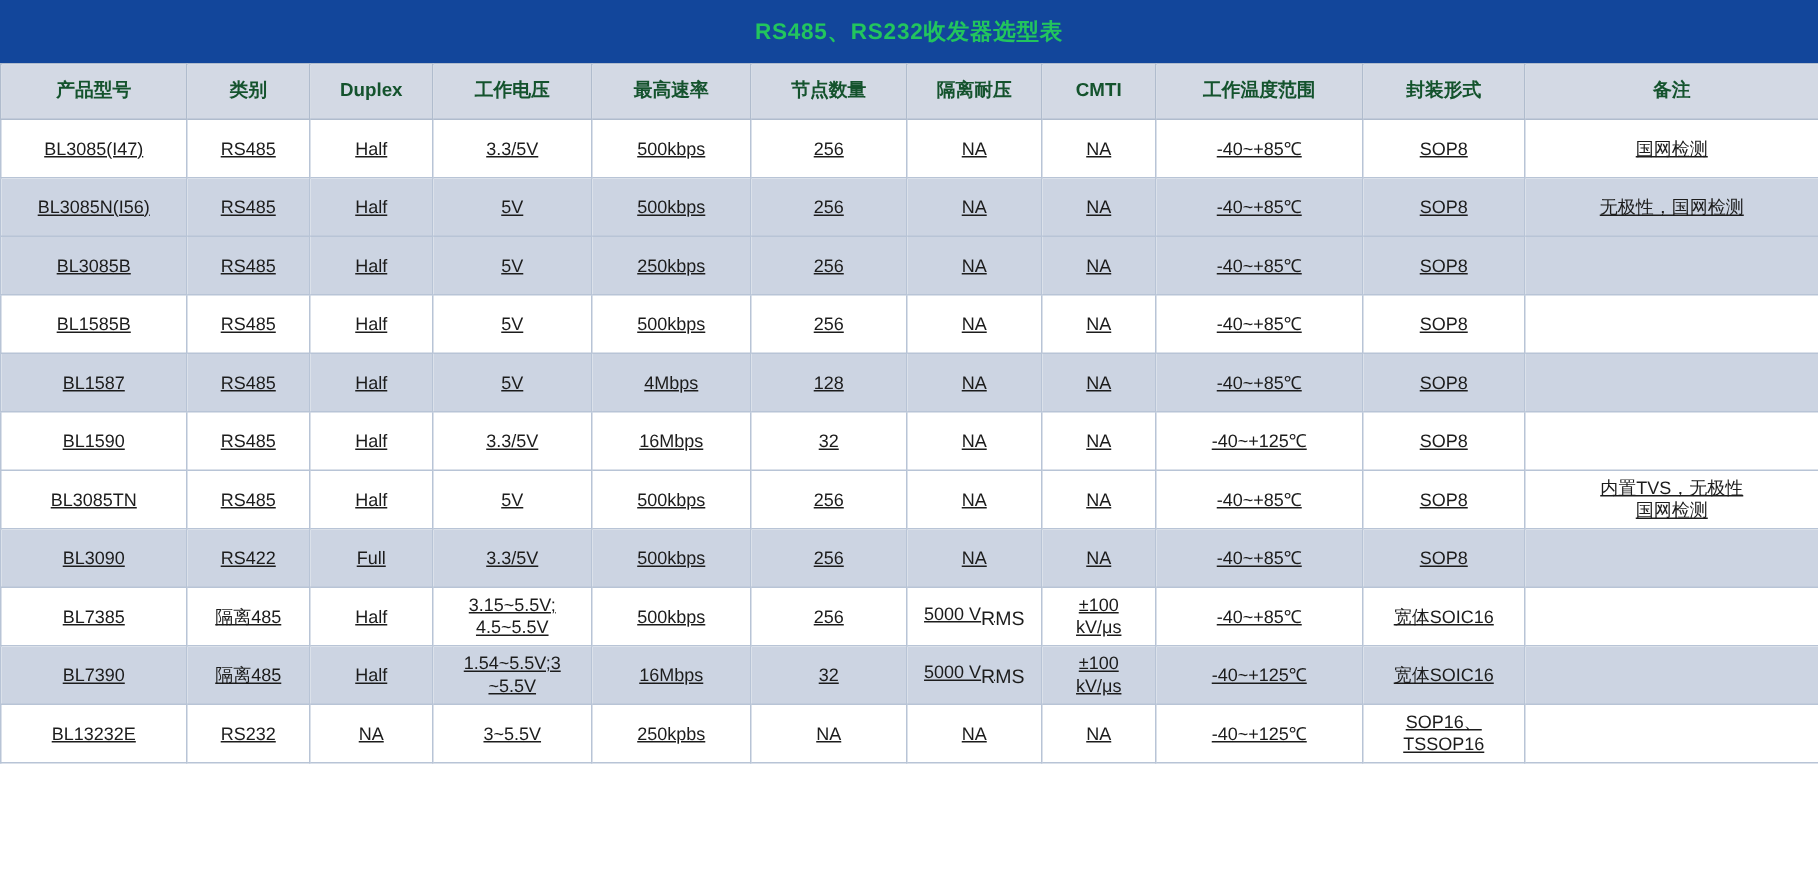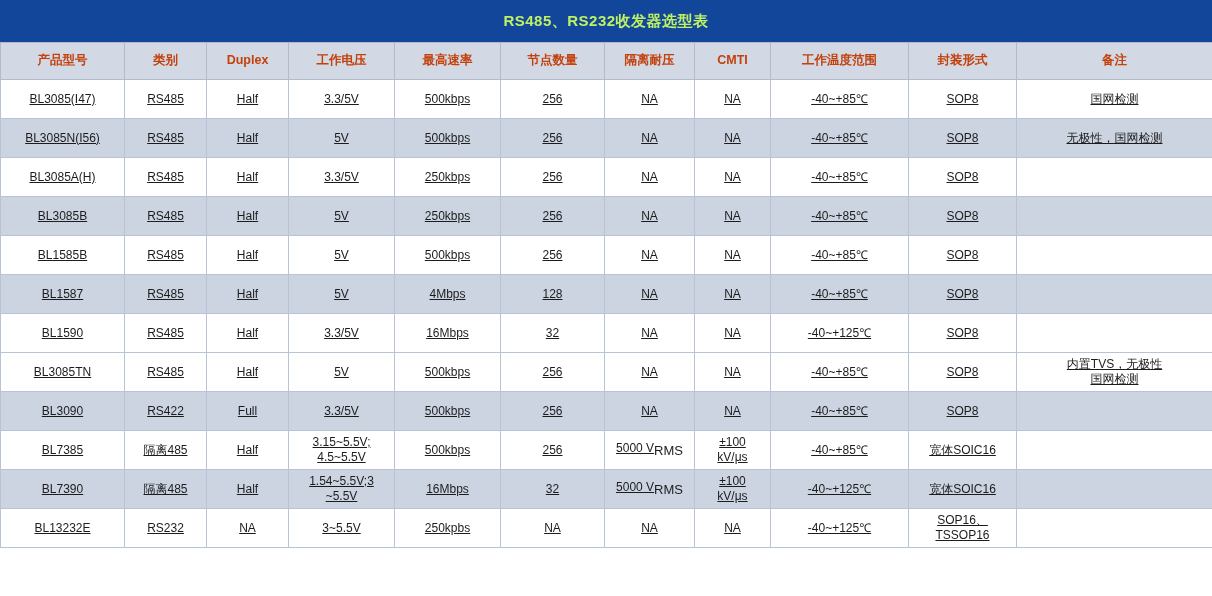--- a/index.html
+++ b/index.html
@@ -15,21 +15,21 @@
   }
   .sheet {
     width: 1212px;
     height: 596px;
     position: relative;
     box-sizing: border-box;
   }
   .title-bar {
     height: 42px;
     background: #12469b;
-    color: #bef264;
+    color: #22c55e;
     display: flex;
     align-items: center;
     justify-content: center;
     font-size: 15px;
     font-weight: bold;
     letter-spacing: 0.5px;
   }
   table.spec {
     width: 1212px;
     border-collapse: collapse;
@@ -43,21 +43,21 @@
     vertical-align: middle;
     padding: 0 2px;
     line-height: 1.25;
     overflow: hidden;
   }
   table.spec thead th {
     height: 36px;
     background: #d3d9e4;
     font-weight: bold;
     font-size: 12.5px;
-    color: #c2410c;
+    color: #14532d;
     border-color: #b0bccd;
   }
   table.spec tbody tr {
     height: 39px;
     text-decoration: underline;
   }
   table.spec tbody tr.alt td {
     background: #ccd4e2;
   }
   table.spec tbody tr.plain td {
@@ -147,33 +147,20 @@
         <td>5V</td>
         <td>500kbps</td>
         <td>256</td>
         <td>NA</td>
         <td>NA</td>
         <td>-40~+85℃</td>
         <td>SOP8</td>
         <td>无极性，国网检测</td>
       </tr>
 
-      <tr class="plain">
-        <td class="model">BL3085A(H)</td>
-        <td>RS485</td>
-        <td>Half</td>
-        <td>3.3/5V</td>
-        <td>250kbps</td>
-        <td>256</td>
-        <td>NA</td>
-        <td>NA</td>
-        <td>-40~+85℃</td>
-        <td>SOP8</td>
-        <td></td>
-      </tr>
 
       <tr class="alt">
         <td class="model">BL3085B</td>
         <td>RS485</td>
         <td>Half</td>
         <td>5V</td>
         <td>250kbps</td>
         <td>256</td>
         <td>NA</td>
         <td>NA</td>

